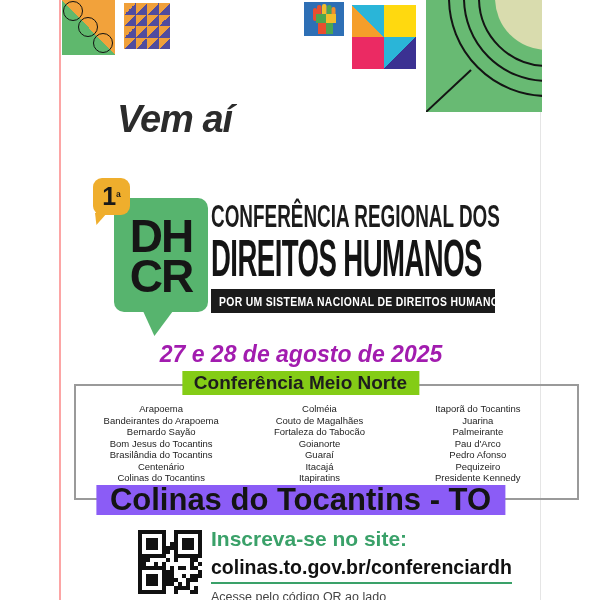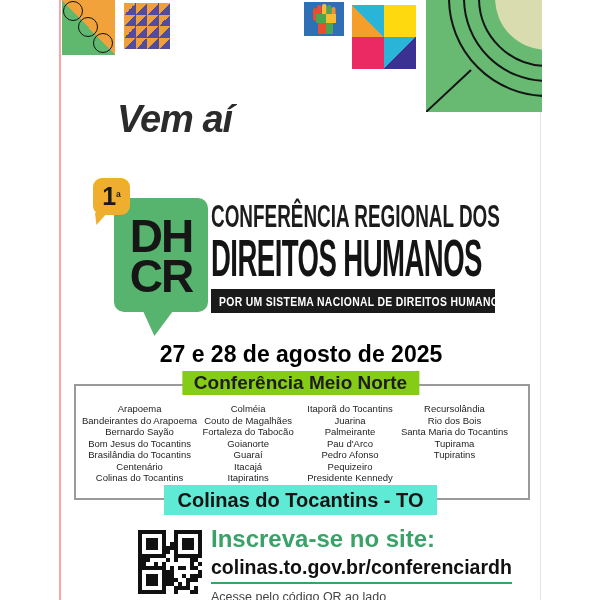--- a/index.html
+++ b/index.html
@@ -49,36 +49,36 @@
   .t-line1{white-space:nowrap;font-size:31px;font-weight:800;color:#1c1c1c;line-height:31px;}
   .t-line1 span{display:inline-block;transform:scaleX(0.61);transform-origin:left center;}
   .t-line2{white-space:nowrap;font-size:51px;font-weight:900;color:#141414;line-height:50px;margin-top:2px;}
   .t-line2 span{display:inline-block;transform:scaleX(0.54);transform-origin:left center;letter-spacing:-1px;}
   .t-bar{margin-top:5px;width:284px;box-sizing:border-box;background:#1b1b1b;color:#fff;
     padding:3px 8px;overflow:hidden;white-space:nowrap;}
   .t-bar span{display:inline-block;transform:scaleX(0.80);transform-origin:left center;
     font-size:13px;font-weight:700;letter-spacing:0.4px;}
 
   
-  .date-line{left:0;top:341px;width:480px;text-align:center;font-size:23px;font-weight:700;color:#000000;}
+  .date-line{left:0;top:341px;width:480px;text-align:center;font-size:23px;font-weight:700;color:#a21caf;font-style:italic;}
   .region-label{left:50%;top:371px;transform:translateX(-50%);background:#84cc16;padding:0 12px;
     font-size:19px;font-weight:700;color:#1d1d1d;line-height:24px;z-index:2;white-space:nowrap;}
 
   
-  .muni-box{left:13px;top:384px;width:456px;height:116px;box-sizing:border-box;border:2px solid #9a9a9a;
+  .muni-box{left:13px;top:384px;width:505px;height:116px;box-sizing:border-box;border:2px solid #9a9a9a;
     display:flex;justify-content:space-between;padding:17px 20px 0 6px;}
   .muni-col{flex:1 1 25%;text-align:center;}
   .muni{font-size:9.5px;line-height:11.5px;color:#242424;white-space:nowrap;}
-  .host-city{left:50%;top:485px;transform:translateX(-50%);background:#5eead4;padding:0 14px;
-    font-size:20px;font-weight:700;color:#141414;line-height:30px;z-index:2;white-space:nowrap;}
+  .host-city{left:50%;top:485px;transform:translateX(-50%);background:#8b5cf6;padding:0 14px;
+    font-size:31px;font-weight:700;color:#141414;line-height:30px;z-index:2;white-space:nowrap;}
 
   
   .qr-wrap{left:77px;top:530px;width:64px;height:64px;}
   .cta{left:150px;top:526px;}
-  .cta-head{font-size:24px;font-weight:800;color:#3aa169;line-height:25px;}
+  .cta-head{font-size:21px;font-weight:800;color:#3aa169;line-height:25px;}
   .cta-url{display:inline-block;margin-top:5px;font-size:19.5px;font-weight:800;color:#111;
     padding-bottom:3px;border-bottom:2.5px solid #3aa169;text-decoration:none;white-space:nowrap;}
   .cta-hint{margin-top:6px;font-size:12.5px;color:#444;}
 </style>
 </head>
 <body>
 
 <div class="canvas">
   <div class="page">
 
@@ -176,27 +176,20 @@
           <div class="muni">Itapiratins</div>
         </div>
       <div class="muni-col">
           <div class="muni">Itaporã do Tocantins</div>
           <div class="muni">Juarina</div>
           <div class="muni">Palmeirante</div>
           <div class="muni">Pau d'Arco</div>
           <div class="muni">Pedro Afonso</div>
           <div class="muni">Pequizeiro</div>
           <div class="muni">Presidente Kennedy</div>
-        </div>
-      <div class="muni-col">
-          <div class="muni">Recursolândia</div>
-          <div class="muni">Rio dos Bois</div>
-          <div class="muni">Santa Maria do Tocantins</div>
-          <div class="muni">Tupirama</div>
-          <div class="muni">Tupiratins</div>
         </div>
     </div>
     <div class="abs host-city">Colinas do Tocantins - TO</div>
 
     <div class="abs qr-wrap">
       <svg id="qr-svg" width="64" height="64" viewBox="0 0 64 64" fill="#111">
           <rect x="32" y="12" width="4" height="4"></rect>
           <rect x="28" y="16" width="4" height="4"></rect>
           <rect x="32" y="16" width="4" height="4"></rect>
           <rect x="28" y="20" width="4" height="4"></rect>

